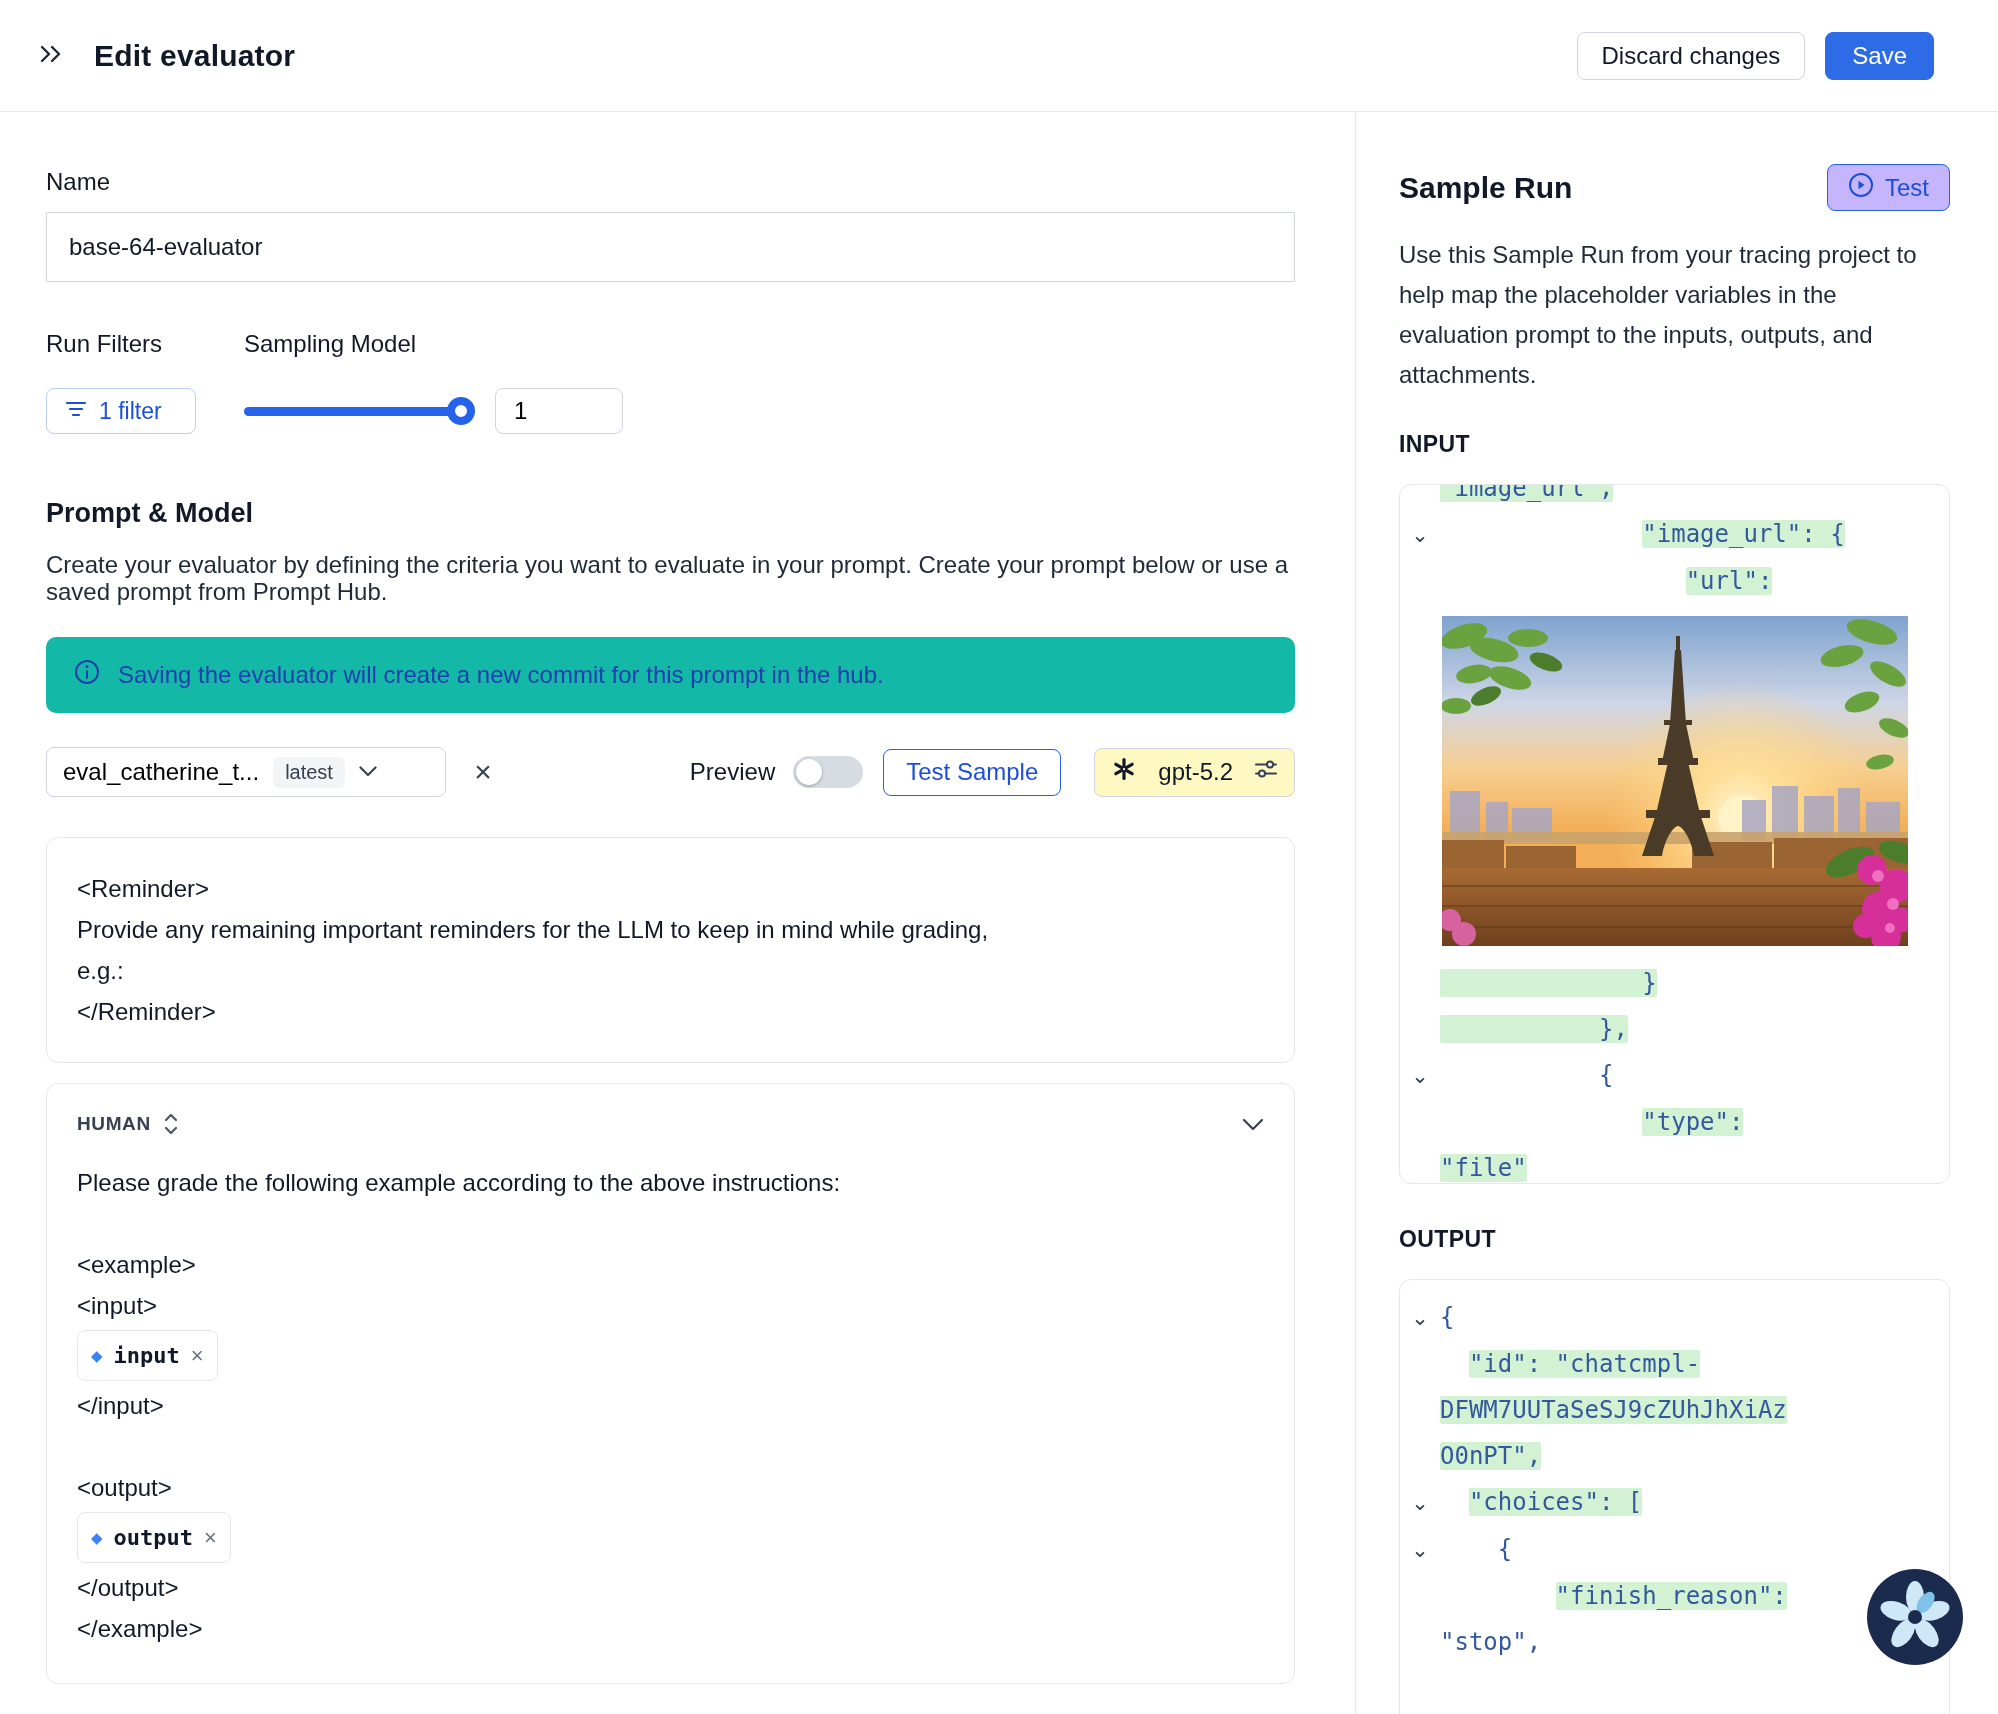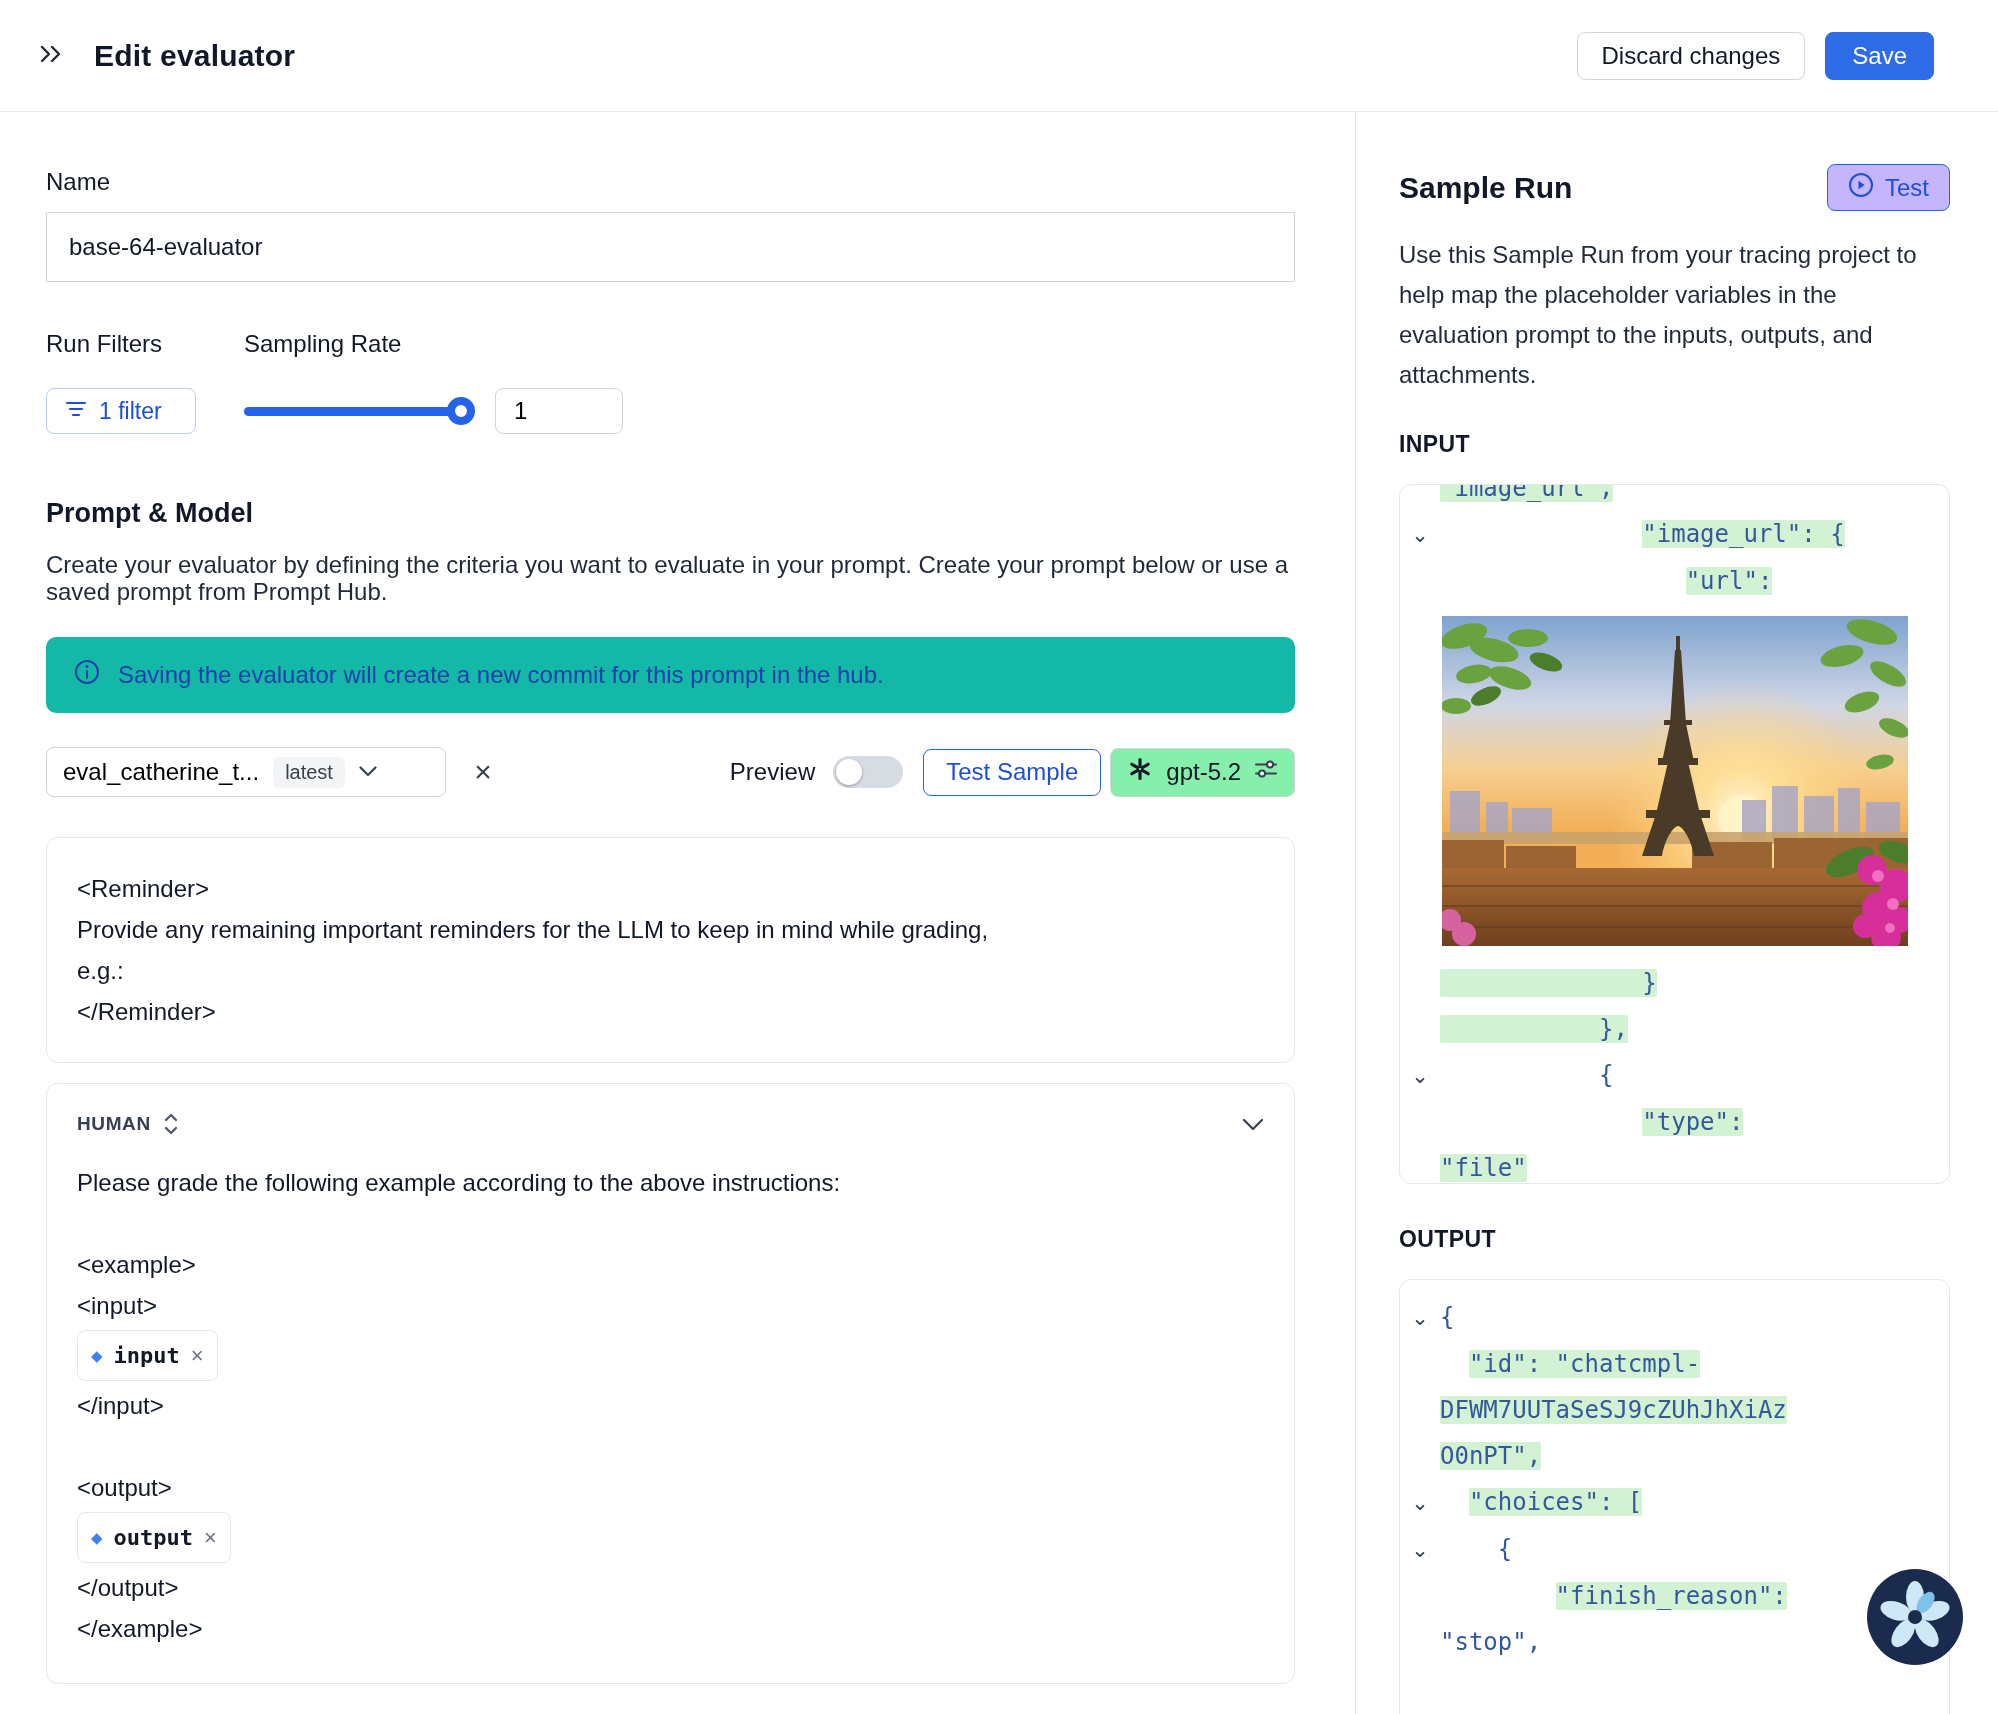--- a/index.html
+++ b/index.html
@@ -54,22 +54,22 @@
   .badge { background:#f3f4f6; border-radius:6px; padding:4px 12px; font-size:20px; color:#374151; white-space:nowrap; }
   .icon-btn { margin-left:14px; width:46px; height:46px; font-size:30px; color:#374151; background:none;
     border:none; display:flex; align-items:center; justify-content:center; }
   .row-spacer { flex:1; }
   .preview-label { font-size:24px; margin-right:18px; }
   .toggle { width:70px; height:32px; border-radius:16px; background:#d7dbe2; position:relative; border:none; }
   .toggle .dot { position:absolute; left:3px; top:3px; width:26px; height:26px; border-radius:50%;
     background:#fff; box-shadow:0 1px 3px rgba(0,0,0,.3); }
   .test-sample-btn { margin-left:20px; height:47px; padding:0 22px; color:#1d4ed8; border:1px solid #2563eb;
     border-radius:8px; font-size:24px; background:#fff; }
-  .model-select { margin-left:9px; height:49px; border:1px solid #d1d5db; border-radius:8px; background:#86efac;
-    display:flex; align-items:center; gap:13px; padding:0 16px; font-size:24px; color:#111827; }
+  .model-select { margin-left:33px; height:49px; border:1px solid #d1d5db; border-radius:8px; background:#fef9c3;
+    display:flex; align-items:center; gap:21px; padding:0 16px; font-size:24px; color:#111827; }
 
   .reminder-box { margin-top:40px; border:1px solid #e5e7eb; border-radius:12px; padding:30px;
     font-size:24px; line-height:41px; white-space:pre-wrap; color:#111827; }
 
   .human-box { margin-top:20px; border:1px solid #e5e7eb; border-radius:12px; padding:28px 30px 34px; }
   .human-head { display:flex; align-items:center; }
   .human-label { font-size:19px; font-weight:700; letter-spacing:.6px; color:#374151; }
   .human-sort { margin-left:12px; background:none; border:none; display:flex; }
   .human-collapse { margin-left:auto; background:none; border:none; display:flex; }
   .human-content { margin-top:26px; font-size:24px; line-height:41px; color:#111827; }
@@ -125,21 +125,21 @@
 
 <div class="content">
 
   <main class="left-panel">
 
     <div class="field-label">Name</div>
     <input class="text-input" type="text" value="base-64-evaluator" style="">
 
     <div class="filters-grid">
       <div class="field-label">Run Filters</div>
-      <div class="field-label">Sampling Rate</div>
+      <div class="field-label">Sampling Model</div>
 
       <div>
         <button class="filter-btn">
           <span>
             <svg width="22" height="20" viewBox="0 0 22 20" fill="none" stroke="#1d4ed8" stroke-width="2.2" stroke-linecap="round">
               <path d="M2 4h18"></path>
                 <path d="M5 10h12"></path>
                 <path d="M8 16h6"></path>
             </svg>
           </span>

